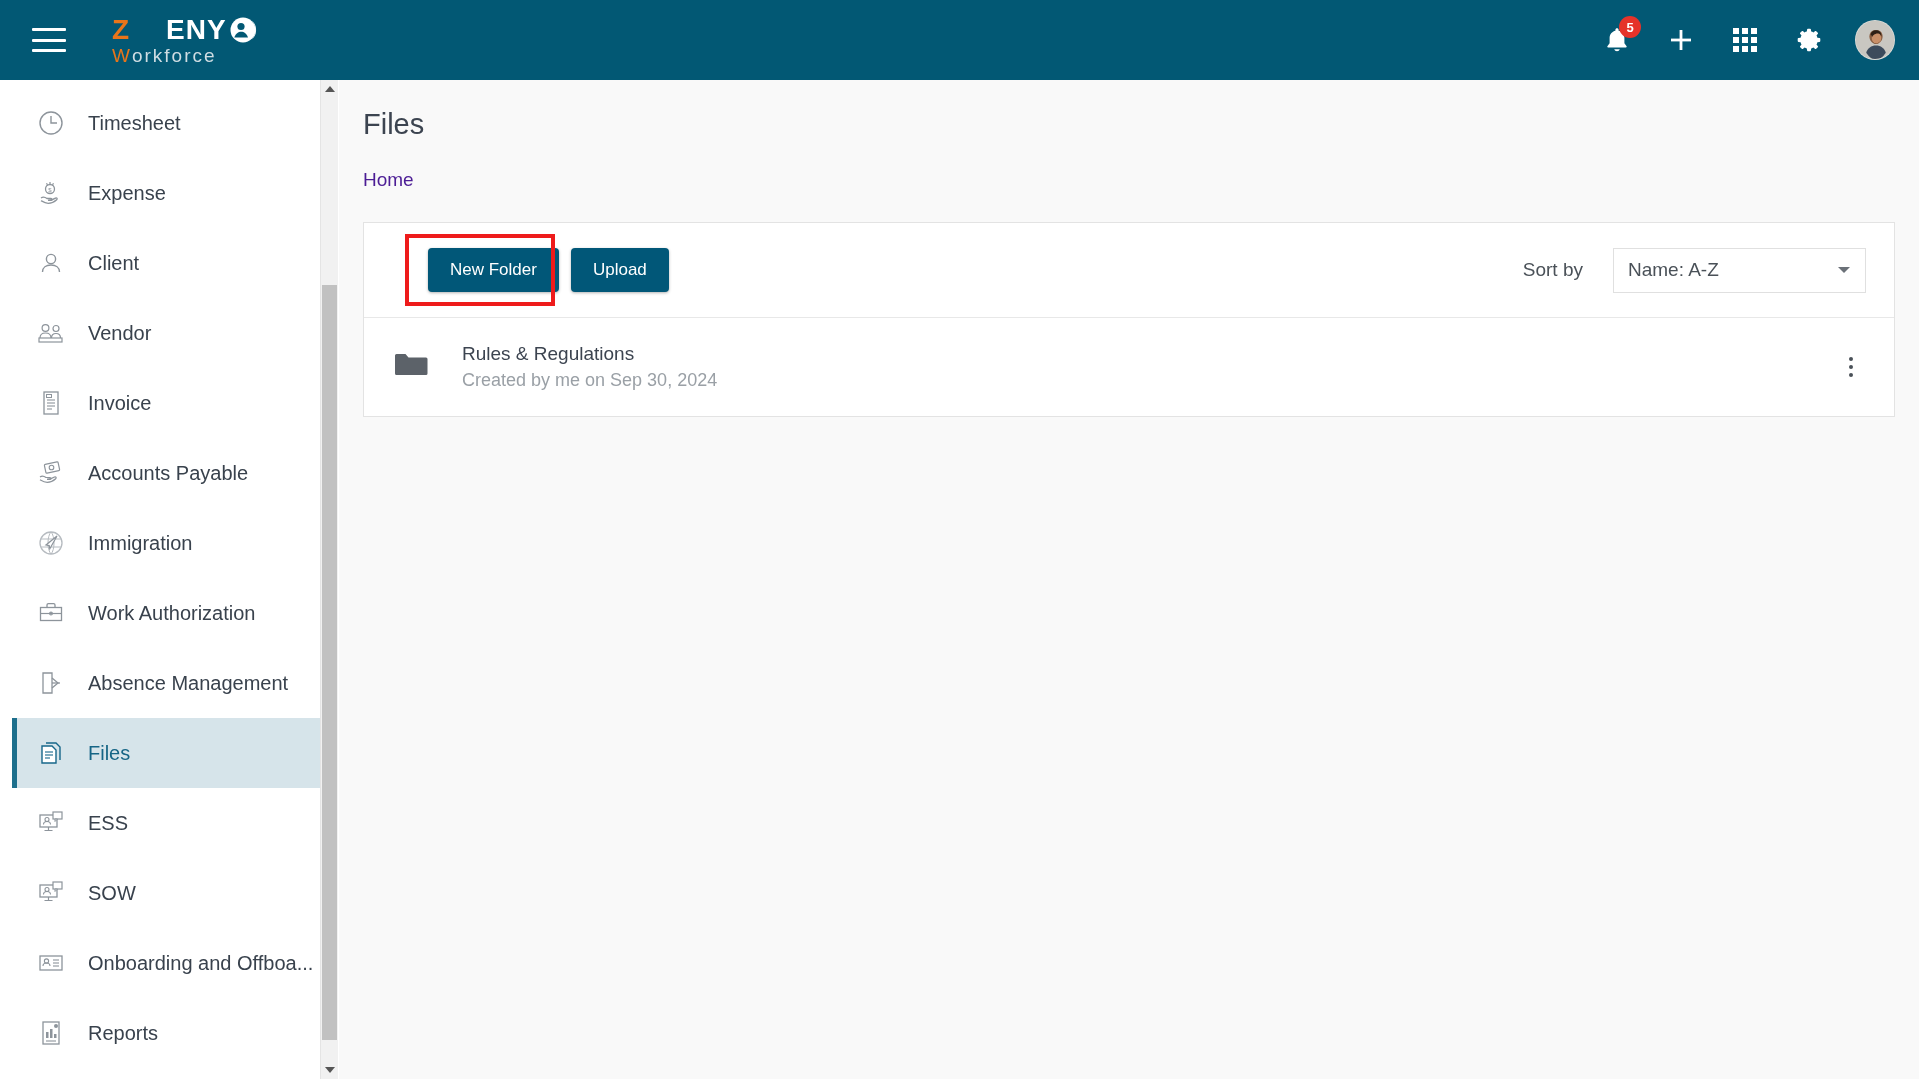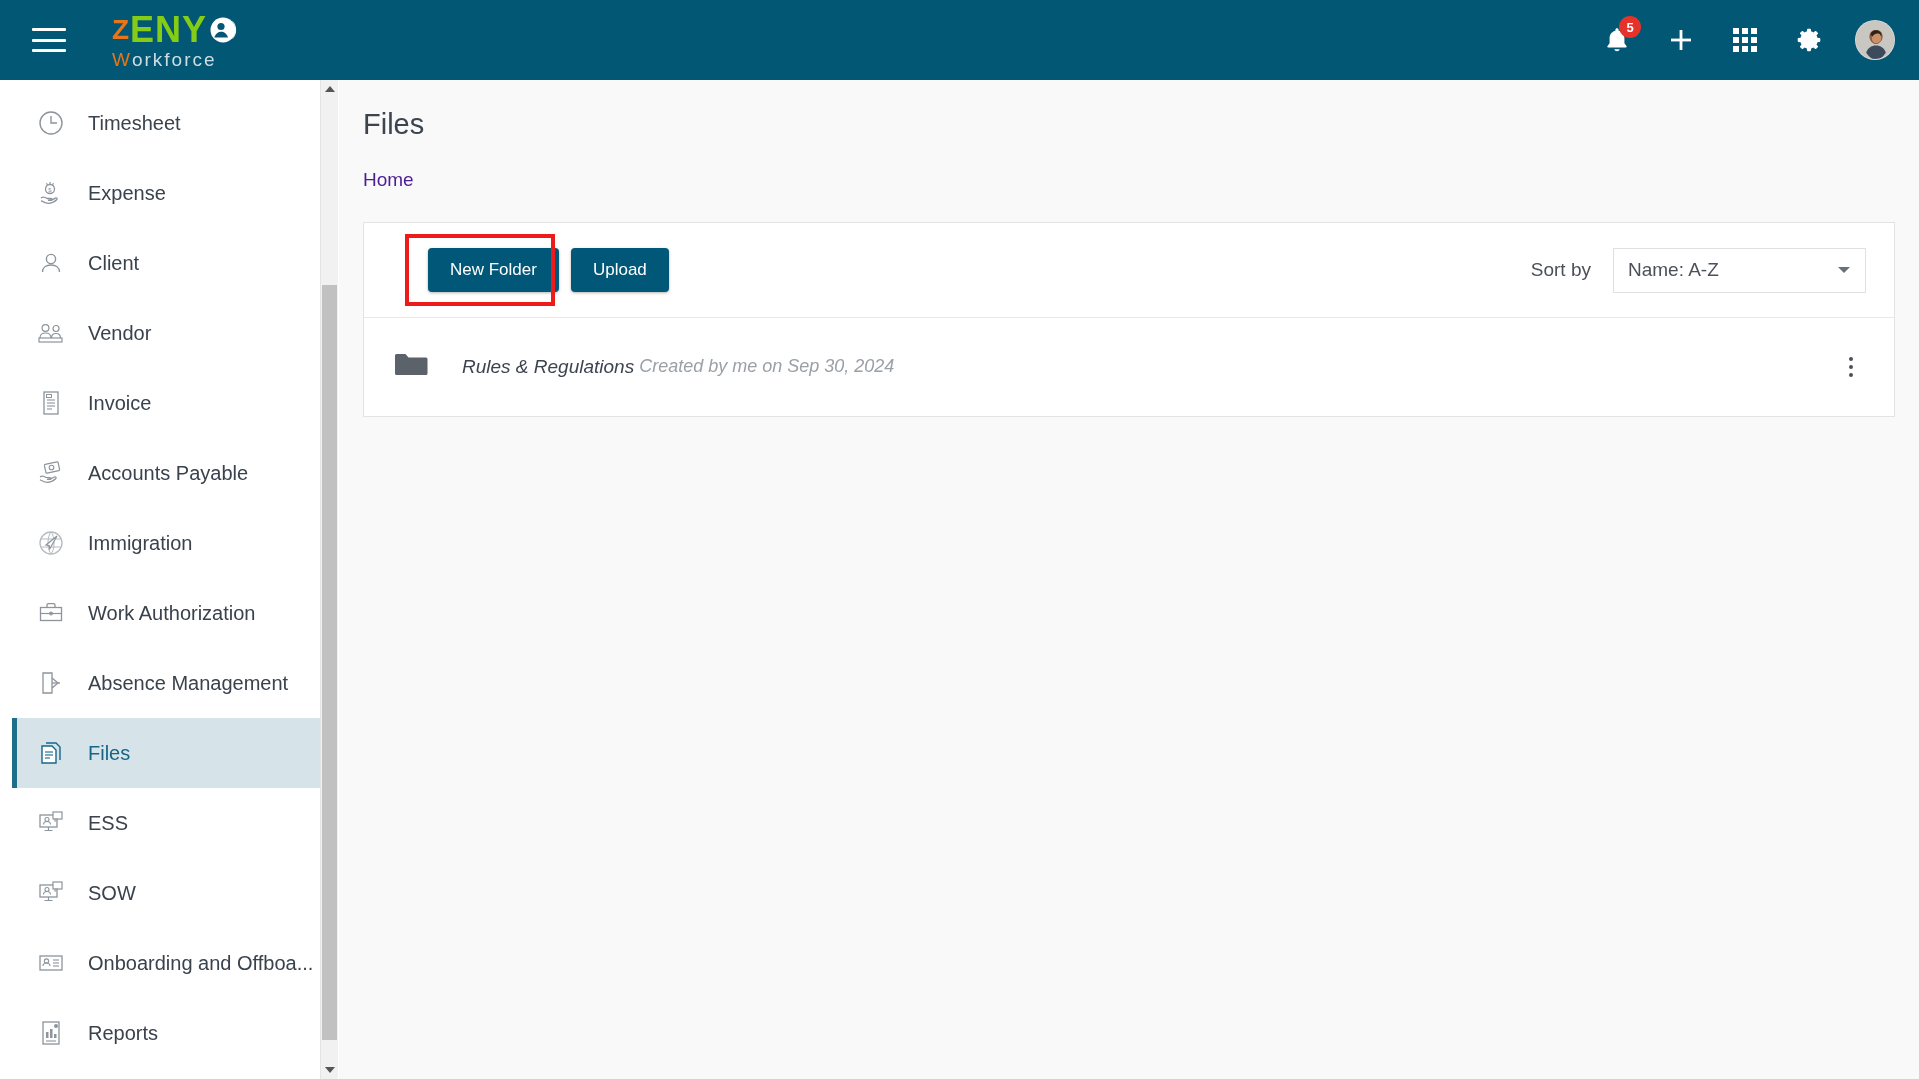--- a/index.html
+++ b/index.html
@@ -21,21 +21,21 @@
     width: 34px; height: 24px;
     margin-left: 32px;
     display: flex; flex-direction: column; justify-content: space-between;
     cursor: pointer;
   }
   .hamburger span { display: block; height: 3px; width: 100%; background: #ffffff; border-radius: 1px; }
 
   .logo { margin-left: 46px; display: flex; flex-direction: column; line-height: 1; }
   .logo-row1 { display: flex; align-items: center; }
   .logo-z { color: #e8751a; font-size: 28px; font-weight: bold; letter-spacing: 1px; }
-  .logo-eny { color: #84cc16; font-size: 36px; font-weight: bold; letter-spacing: 1px; }
+  .logo-eny { color: #ffffff; font-size: 28px; font-weight: bold; letter-spacing: 1px; margin-left: 36px; }
   .logo-mark { margin-left: 1px; display: inline-flex; }
   .logo-row2 { display: flex; align-items: center; margin-top: 2px; }
   .logo-w { color: #e8751a; font-size: 19px; letter-spacing: 2px; }
   .logo-orkforce { color: #cfdde3; font-size: 19px; letter-spacing: 2px; }
 
   .topbar-right {
     margin-left: auto; margin-right: 24px;
     display: flex; align-items: center; gap: 28px;
   }
   .ticon { position: relative; width: 36px; height: 36px; display: flex; align-items: center; justify-content: center; cursor: pointer; }
@@ -123,33 +123,33 @@
   }
   .btn + .btn { margin-left: 12px; }
   .redbox {
     position: absolute; left: 13px; top: -14px;
     width: 150px; height: 72px;
     border: 4px solid #ee1b1b; pointer-events: none;
   }
   .btn-wrap { position: relative; display: flex; align-items: flex-start; padding-left: 36px; }
 
   .sortwrap { margin-left: auto; display: flex; align-items: center; }
-  .sort-label { font-size: 19px; color: #4a5158; margin-right: 22px; }
+  .sort-label { font-size: 19px; color: #4a5158; margin-right: 30px; }
   .select {
     width: 253px; height: 45px;
     border: 1px solid #e0e0e0; background: #fff;
     display: flex; align-items: center; padding: 12px 14px;
     cursor: pointer;
   }
   .select-value { font-size: 19px; color: #4a5158; }
   .select-caret { margin-left: auto; }
 
   .file-row { height: 98px; display: flex; align-items: center; padding: 0 28px; cursor: pointer; }
   .folder-icon { flex: 0 0 40px; margin-left: 2px; }
-  .file-meta { margin-left: 28px; display: flex; flex-direction: row; gap: 5px; font-style: italic; }
+  .file-meta { margin-left: 28px; display: flex; flex-direction: column; gap: 5px; }
   .file-name { font-size: 19px; color: #3c4450; }
   .file-sub { font-size: 18px; color: #9aa0a6; }
   .kebab { margin-left: auto; width: 30px; height: 40px; display: flex; flex-direction: column; align-items: center; justify-content: center; gap: 4px; cursor: pointer; }
   .kebab i { width: 4px; height: 4px; border-radius: 50%; background: #4a5158; display: block; }
 </style>
 </head>
 <body>
 
 <div class="topbar">
 

